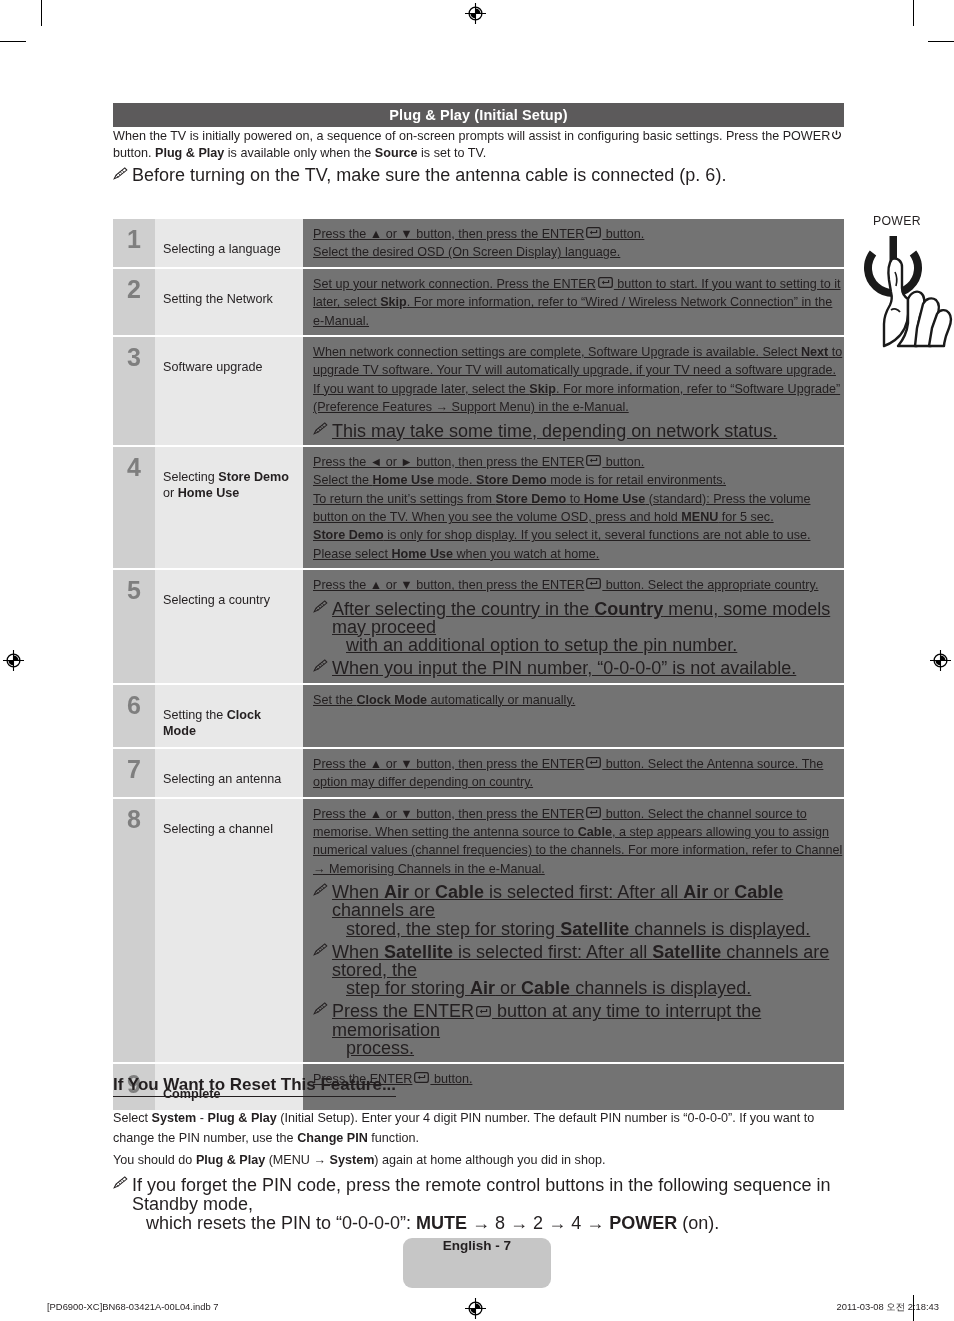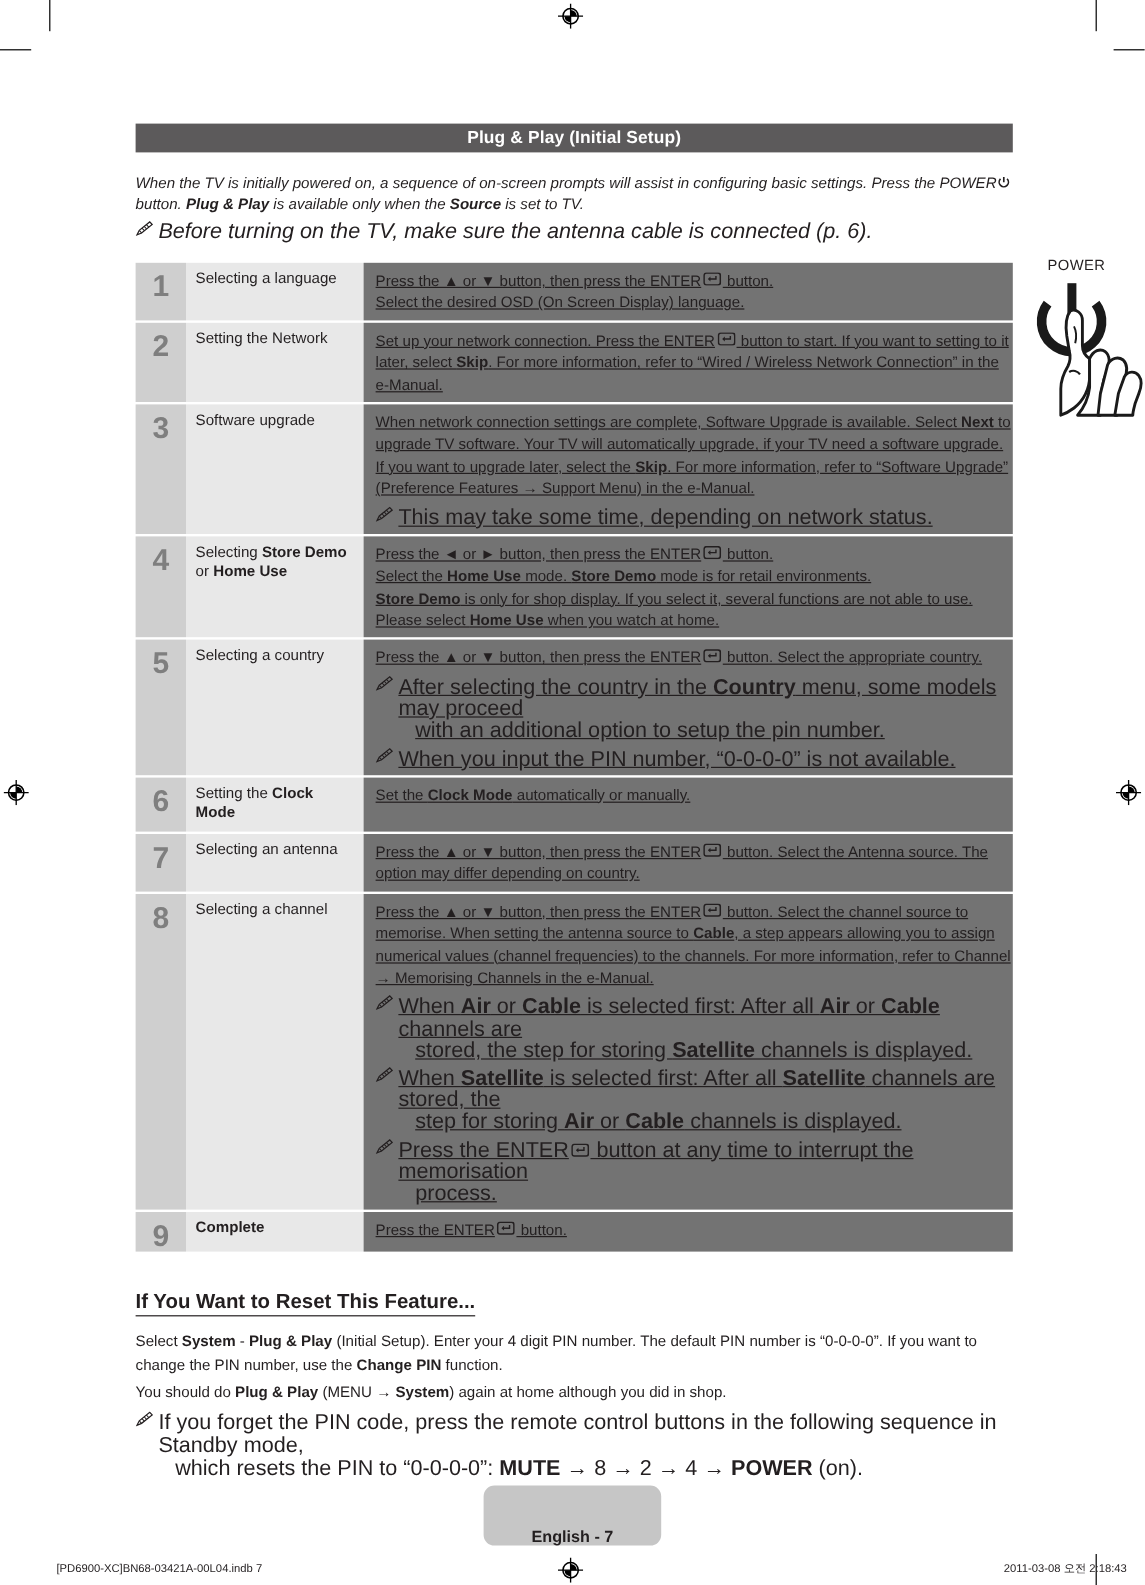--- a/index.html
+++ b/index.html
@@ -22,21 +22,21 @@
   .page { position:absolute; left:113px; top:0; width:731px; height:1321px; }
 
   .section-bar {
     position:absolute; left:0; top:103px; width:731px; height:24px;
     background:#5c5a5b; color:#ffffff;
     font-size:14.5px; font-weight:bold;
     display:flex; align-items:center; justify-content:center;
     letter-spacing:0.1px;
   }
 
-  .intro { position:absolute; left:0; top:145px; width:731px;font-style:italic; }
+  .intro { position:absolute; left:0; top:128px; width:731px; }
   .intro p { margin:0; font-size:12.6px; line-height:16.6px; }
 
   .note-row { display:flex; align-items:flex-start; margin-top:6px; }
   .note-row .glyph { flex:0 0 auto; margin-right:4px; }
   .note-row .ntext { font-size:18px; line-height:16.6px; }
 
   
   .pencil { display:inline-block; width:15px; height:13px; vertical-align:-2px; }
   .pencil svg { display:block; }
 
@@ -54,21 +54,21 @@
   .steps { position:absolute; left:0; top:219px; width:731px; }
   .srow { display:flex; align-items:stretch; margin-bottom:2px; }
   .snum {
     flex:0 0 42px; background:#cfcfcf; color:#7f7f7f;
     font-size:25px; font-weight:bold; line-height:1;
     display:flex; justify-content:center; padding-top:8px;
   }
   .slabel {
     flex:0 0 148px; background:#e8e8e8; color:#231f20;
     font-size:12.6px; line-height:16.6px;
-    padding:5px 8px 7px 8px; box-sizing:border-box;
+    padding:22px 8px 7px 8px; box-sizing:border-box;
   }
   .sdesc {
     flex:1 1 auto; background:#737373;
     font-size:12.6px; line-height:18.4px;
     padding:6px 0 5px 10px; box-sizing:border-box;text-decoration:underline;
   }
   .sdesc p { margin:0; }
   .sdesc .note-row { margin-top:5px; }
   .sdesc .note-row .ntext { line-height:18.2px; }
   .sdesc .note-row .ntext .cont { display:block; padding-left:14px; }
@@ -82,21 +82,21 @@
   }
   .reset p { margin:0 0 1px 0; font-size:12.6px; line-height:20.4px; }
   .reset .note-row { margin-top:6px; }
   .reset .note-row .ntext { line-height:19px; }
   .reset .note-row .ntext .cont { display:block; padding-left:14px; }
 
   
   .pagepill {
     position:absolute; left:290px; top:1238px; width:148px; height:50px;
     background:#c6c6c6; border-radius:9px;
-    display:flex; align-items:flex-end; justify-content:center;
+    display:flex; align-items:flex-start; justify-content:center;
     font-size:13.5px; font-weight:bold; color:#231f20;
   }
 
   
   .printline {
     position:absolute; top:1301px; left:0; width:954px; height:16px;
     font-family:"Liberation Sans", sans-serif; font-size:9.4px; color:#231f20;padding-left:32px;
   }
   .printline .left { position:absolute; left:47px; top:0; white-space:nowrap; }
   .printline .right { position:absolute; right:47px; top:0; white-space:nowrap; }
@@ -225,20 +225,21 @@
     <div class="srow">
       <div class="snum">4</div>
       <div class="slabel"><span>Selecting </span><b>Store Demo</b><span> or </span><b>Home Use</b></div>
       <div class="sdesc">
         <p><span>Press the ◄ or ► button, then press the ENTER</span><span class="enterkey"><svg viewBox="0 0 16 12" width="15" height="11">
                 <rect x="0.6" y="0.6" width="14.8" height="10.8" rx="2.2" fill="none" stroke="#231f20" stroke-width="1.4"></rect>
                 <path d="M11.4 3.2 V6.0 H5.2" fill="none" stroke="#231f20" stroke-width="1.3"></path>
                 <path d="M6.4 3.8 L4.0 6.0 L6.4 8.2 Z" fill="#231f20"></path>
               </svg></span><span> button.</span></p>
         <p><span>Select the </span><b>Home Use</b><span> mode. </span><b>Store Demo</b><span> mode is for retail environments.</span></p>
+        <p><span>To return the unit’s settings from </span><b>Store Demo</b><span> to </span><b>Home Use</b><span> (standard): Press the volume button on the TV. When you see the volume OSD, press and hold </span><b>MENU</b><span> for 5 sec.</span></p>
         <p><b>Store Demo</b><span> is only for shop display. If you select it, several functions are not able to use. Please select </span><b>Home Use</b><span> when you watch at home.</span></p>
       </div>
     </div>
 
     <div class="srow">
       <div class="snum">5</div>
       <div class="slabel"><span>Selecting a country</span></div>
       <div class="sdesc">
         <p><span>Press the ▲ or ▼ button, then press the ENTER</span><span class="enterkey"><svg viewBox="0 0 16 12" width="15" height="11">
                 <rect x="0.6" y="0.6" width="14.8" height="10.8" rx="2.2" fill="none" stroke="#231f20" stroke-width="1.4"></rect>

